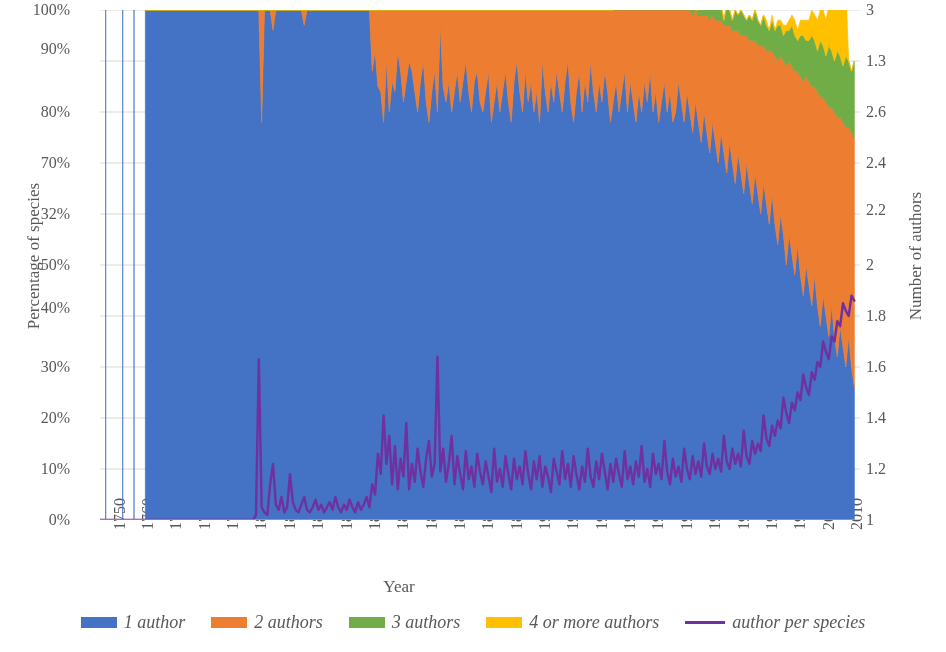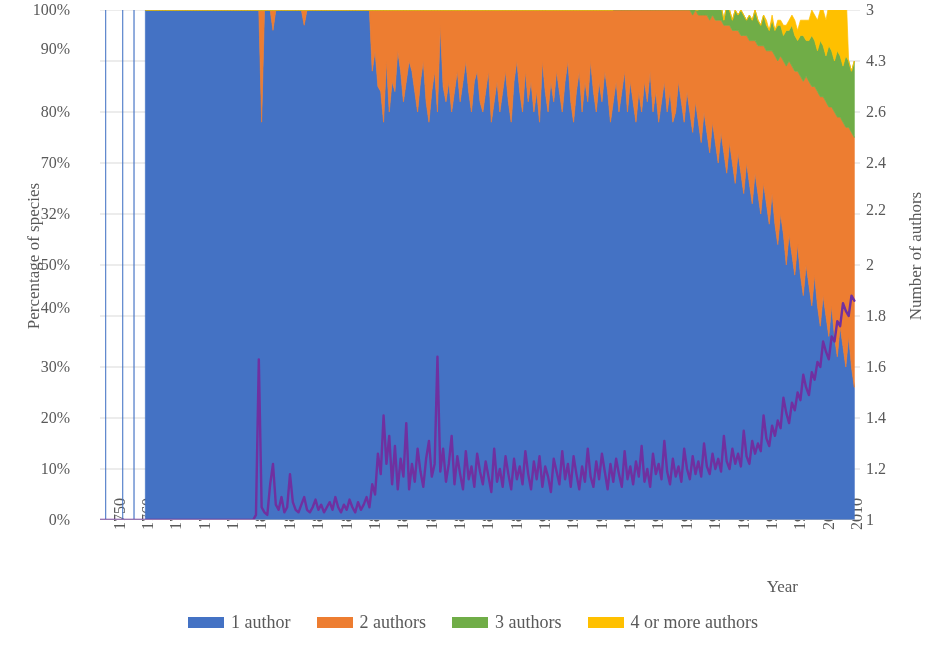--- a/index.html
+++ b/index.html
@@ -24,21 +24,21 @@
     left:-86px; top:246px;
     width:240px; text-align:center;
     transform:rotate(-90deg);
   }
   #y-right-title{
     left:796px; top:246px;
     width:240px; text-align:center;
     transform:rotate(-90deg);
   }
   #x-title{
-    left:0; top:577px; width:798px; text-align:right;
+    left:0; top:577px; width:798px; text-align:center;
   }
 
   
   .ytick{
     position:absolute;
     right:0; width:52px;
     text-align:right;
     font-size:16px;
     line-height:1;
     color:#595959;
@@ -70,21 +70,21 @@
     position:absolute;
     left:0; top:612px;
     width:946px;
     display:flex;
     justify-content:center;
     align-items:center;
     gap:26px;
     font-size:18px;
     color:#595959;
   }
-  .legend-item{display:flex;align-items:center;gap:7px;white-space:nowrap;}
+  .legend-item{display:flex;align-items:center;gap:7px;white-space:nowrap;font-style:italic;}
   .swatch{width:36px;height:11px;display:block;}
   .swatch.line{height:3px;width:40px;}
 </style>
 </head>
 <body>
 
 <div id="chart-root">
 
   <div class="axis-title" id="y-left-title">Percentage of species</div>
 
@@ -109,21 +109,21 @@
   <div id="y-right-axis">
       <div class="ytick" style="top: 512px;">1</div>
       <div class="ytick" style="top: 461px;">1.2</div>
       <div class="ytick" style="top: 410px;">1.4</div>
       <div class="ytick" style="top: 359px;">1.6</div>
       <div class="ytick" style="top: 308px;">1.8</div>
       <div class="ytick" style="top: 257px;">2</div>
       <div class="ytick" style="top: 202px;">2.2</div>
       <div class="ytick" style="top: 155px;">2.4</div>
       <div class="ytick" style="top: 104px;">2.6</div>
-      <div class="ytick" style="top: 53px;">4.3</div>
+      <div class="ytick" style="top: 53px;">1.3</div>
       <div class="ytick" style="top: 2px;">3</div>
     </div>
 
   <div id="x-axis" style="position:absolute;left:0;top:0;width:946px;height:575px;">
       <div class="xtick" style="left: 111.672px; top: 530px;">1750</div>
       <div class="xtick" style="left: 140.03px; top: 530px;">1760</div>
       <div class="xtick" style="left: 168.388px; top: 530px;">1770</div>
       <div class="xtick" style="left: 196.746px; top: 530px;">1780</div>
       <div class="xtick" style="left: 225.104px; top: 530px;">1790</div>
       <div class="xtick" style="left: 253.463px; top: 530px;">1800</div>
@@ -475,15 +475,19 @@
         <span>2 authors</span>
       </div>
       <div class="legend-item">
         <span class="swatch" style="background: rgb(112, 173, 71);"></span>
         <span>3 authors</span>
       </div>
       <div class="legend-item">
         <span class="swatch" style="background: rgb(255, 192, 0);"></span>
         <span>4 or more authors</span>
       </div>
+      <div class="legend-item">
+        <span class="swatch line" style="background: rgb(112, 48, 160);"></span>
+        <span>author per species</span>
+      </div>
     </div>
 
 </div>
 
 </body></html>

